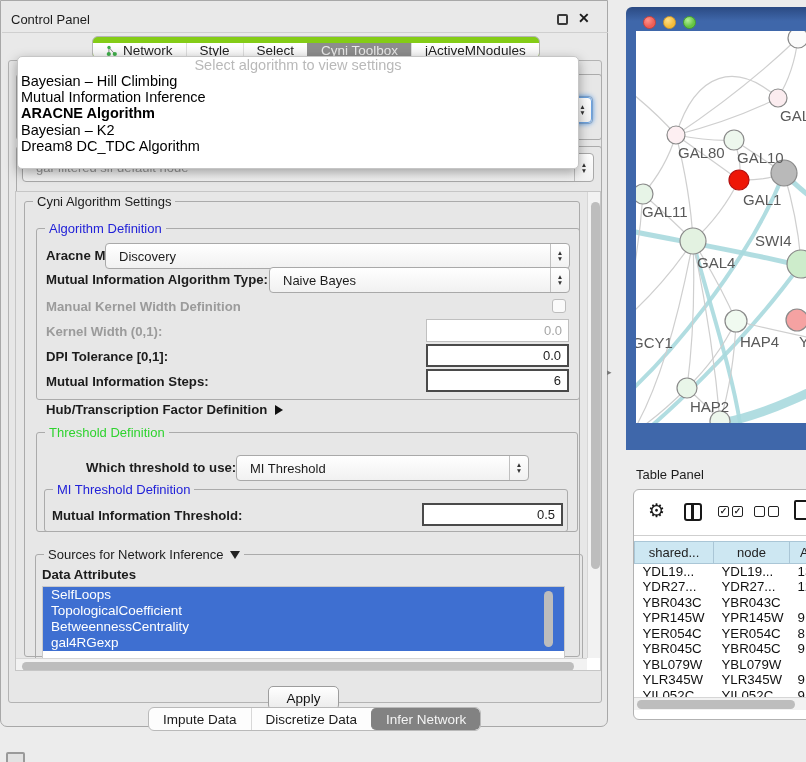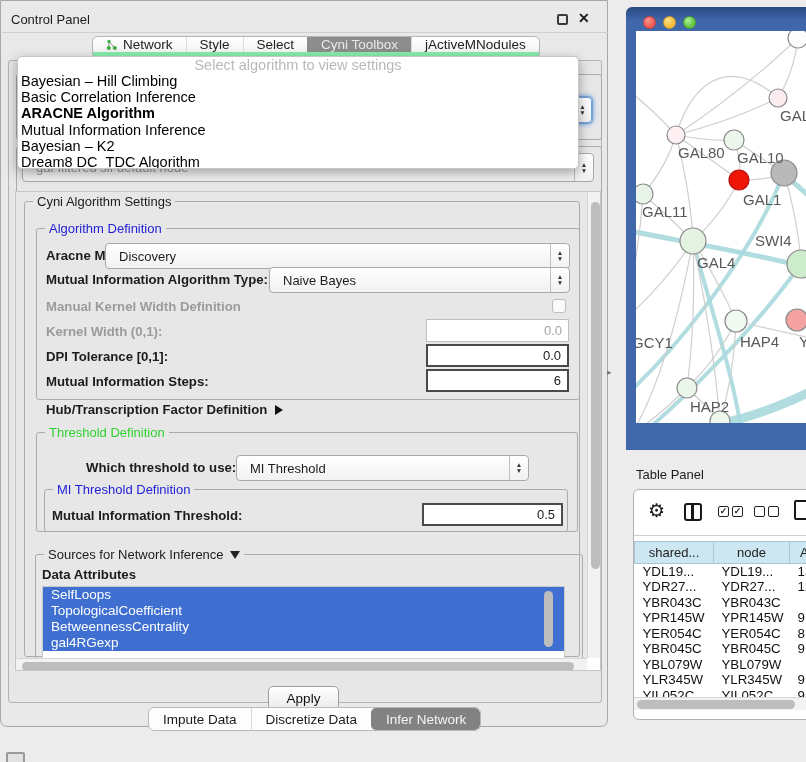--- a/index.html
+++ b/index.html
@@ -8,21 +8,21 @@
   .abs { position:absolute; }
 
   
   .cpanel { left:0; top:4; width:608px; height:727px; background:#e9e9e9; border:1px solid #a8a8a8; border-radius:0 0 7px 7px; }
   .cp-title { left:10px; top:11px; font-size:13px; color:#1d1d1d; }
   .cp-sep { left:1px; top:31px; width:606px; height:1px; background:#cfcfcf; }
   .cp-float { left:556px; top:13px; width:11px; height:11px; border:2px solid #3a3a3a; border-radius:2px; background:#e9e9e9; }
   .cp-close { left:577px; top:9px; font-size:14px; font-weight:bold; color:#1a1a1a; }
 
   
-  .tabstrip { left:91px; top:35px; height:23px; display:flex; align-items:flex-start; background:#86efac; border:1px solid #b5b5b5; border-radius:6px; overflow:hidden; }
+  .tabstrip { left:91px; top:35px; height:23px; display:flex; align-items:flex-end; background:#84cc16; border:1px solid #b5b5b5; border-radius:6px; overflow:hidden; }
   .tab { display:flex; align-items:center; gap:5px; padding:0 13px; font-size:13.5px; color:#222; border-left:1px solid #dcdcdc; background:linear-gradient(#ffffff,#f3f3f3); }
   .tab:first-child { border-left:none; }
   .tab.sel { background:#8d8d8d; color:#e9e9e9; border-left-color:#8d8d8d; }
   .neticon { width:12px; height:12px; }
 
   
   .content { left:7px; top:59px; width:594px; height:643px; background:#e7e7e7; border:1px solid #b3b3b3; border-radius:3px; }
 
   
   .gbox { position:absolute; border:1px solid #ababab; border-radius:3px; }
@@ -141,23 +141,22 @@
   <div class="gbox" style="left:15px; top:145px; width:586px; height:48px;"></div>
   <div class="combo ghost" style="left:21px; top:152px; width:572px; height:29px; z-index:5;">
     <span class="val">gal-filtered sif default node</span>
     <span class="step">▲<br>▼</span>
   </div>
 
   <div class="abs popup">
     <div class="phead">Select algorithm to view settings</div>
     <div>
         <div class="pitem">Bayesian – Hill Climbing</div>
-        <div class="pitem">Basic Correlation Inference</div>
+        <div class="pitem">Mutual Information Inference</div>
         <div class="pitem bold">ARACNE Algorithm</div>
-        <div class="pitem">Mutual Information Inference</div>
         <div class="pitem">Bayesian – K2</div>
         <div class="pitem">Dream8 DC_TDC Algorithm</div>
       </div>
   </div>
 
   <div class="abs viewport">
 
     <div class="gbox" style="left:8px; top:9px; width:556px; height:456px;">
       <div class="gtitle">Cyni Algorithm Settings</div>
     </div>

